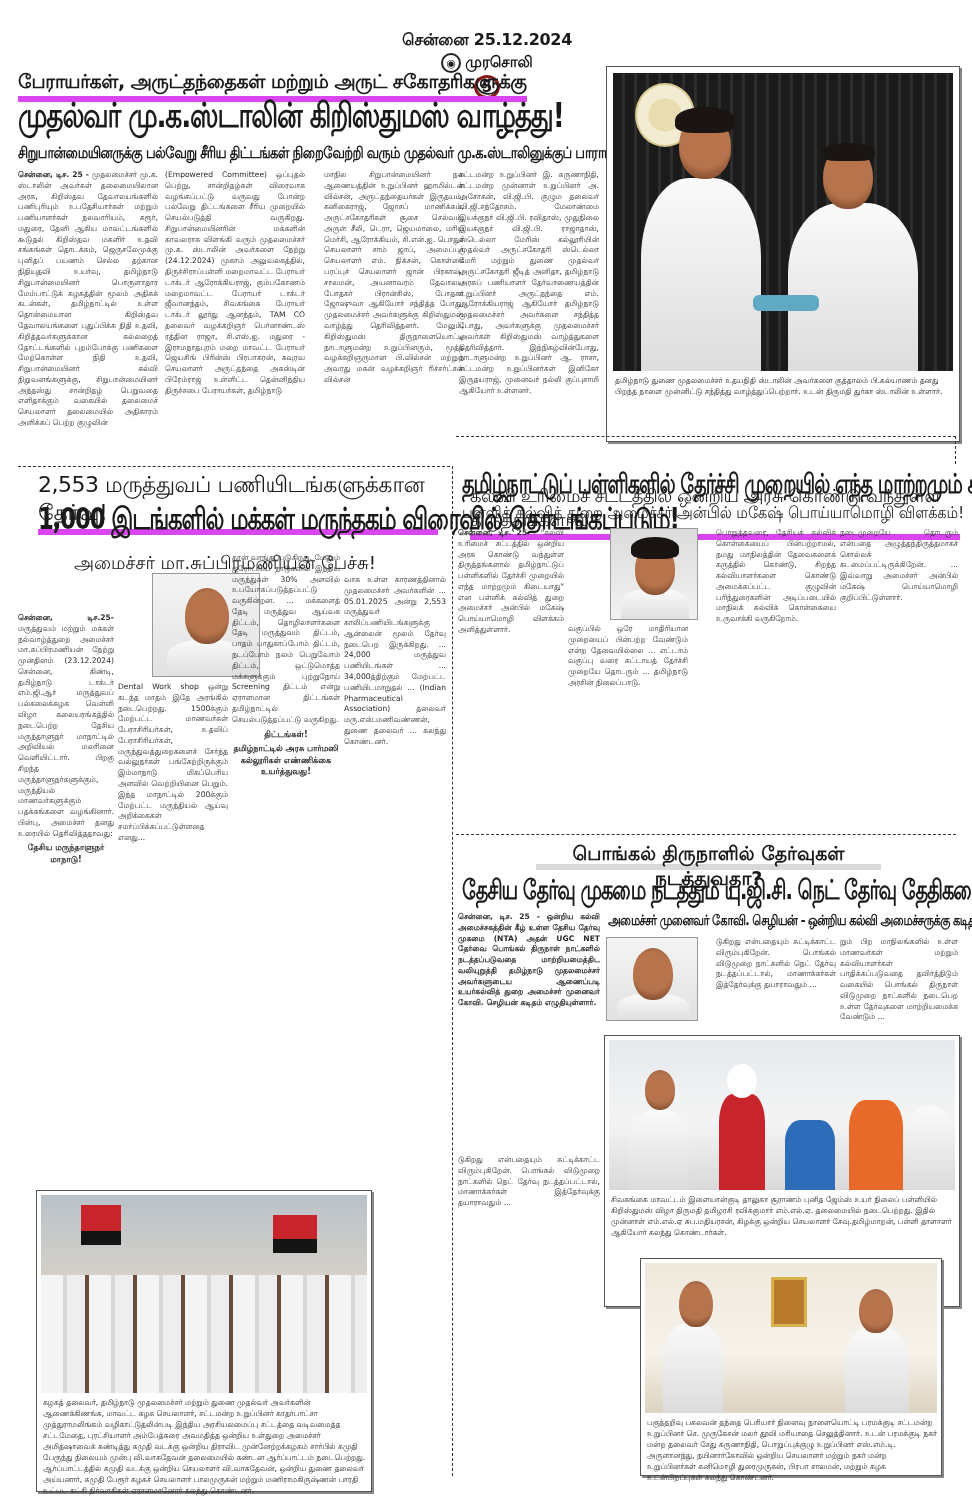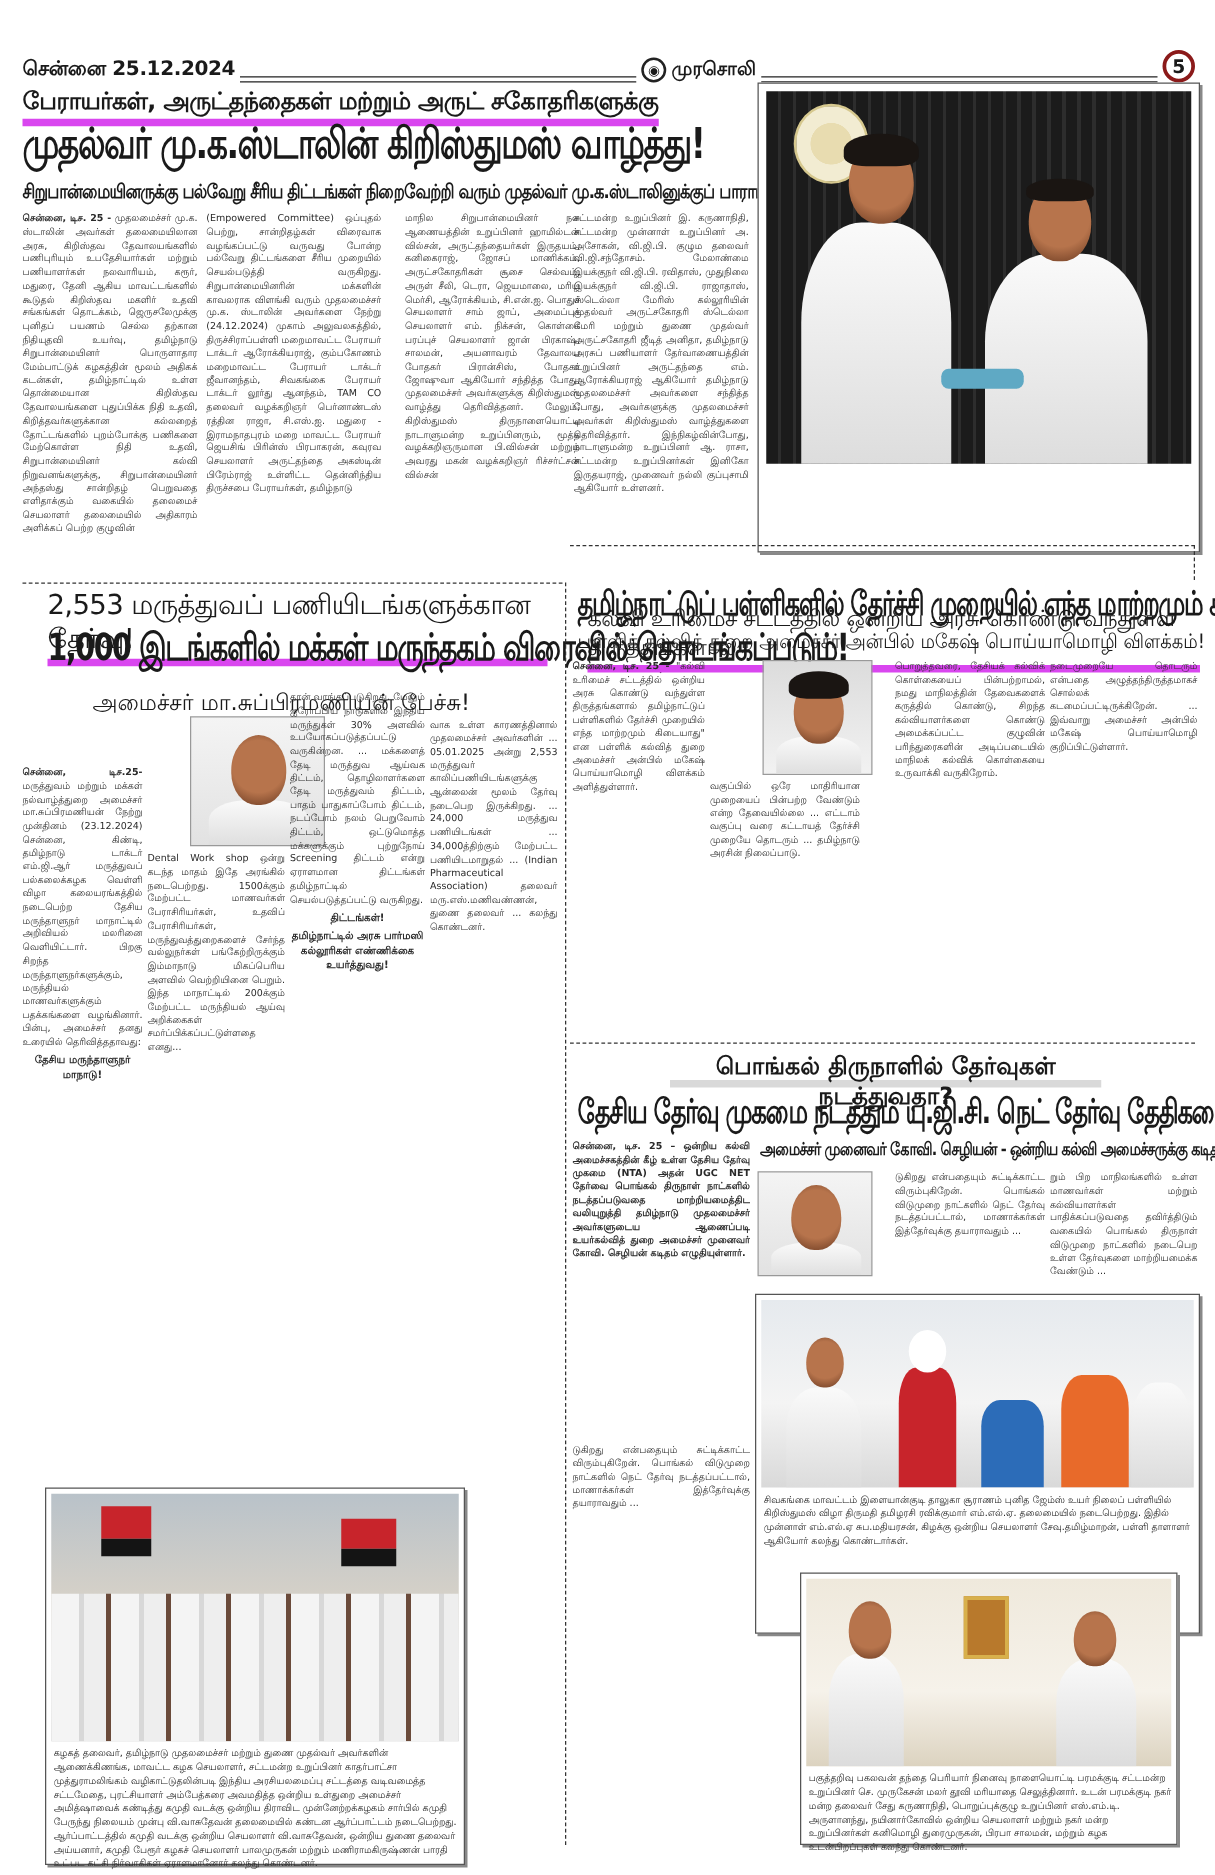--- a/index.html
+++ b/index.html
@@ -2,21 +2,21 @@
 <html><head>
 <meta charset="utf-8">
 <style>
   * { box-sizing: border-box; margin: 0; padding: 0; }
   html, body { width: 972px; height: 1500px; background: #ffffff; overflow: hidden; }
   body { font-family: "DejaVu Sans", "Liberation Sans", sans-serif; color: #1a1a1a; position: relative; }
 
   .abs { position: absolute; }
 
   
-  .masthead { left: 18px; top: 30px; width: 938px; height: 36px; display: flex; align-items: flex-end; }
+  .masthead { left: 18px; top: 30px; width: 938px; height: 36px; display: flex; align-items: center; flex-direction: column; }
   .mh-date { font-size: 16px; font-weight: bold; white-space: nowrap; letter-spacing: -0.3px; }
   .mh-rule { flex: 1; height: 5px; border-top: 1.5px solid #222; border-bottom: 1.5px solid #222; margin: 0 4px; }
   .mh-logo { display: flex; align-items: center; gap: 4px; white-space: nowrap; font-size: 15px; font-weight: bold; }
   .mh-logo-icon { width: 20px; height: 20px; border: 2px solid #222; border-radius: 50%; display: flex; align-items: center; justify-content: center; font-size: 11px; }
   .mh-page { width: 26px; height: 26px; border: 3px solid #8b1a1a; border-radius: 50%; display: flex; align-items: center; justify-content: center; font-size: 15px; font-weight: bold; }
 
   
   .kicker { font-size: 20px; font-weight: bold; border-bottom: 6px solid #d946ef; display: inline-block; padding-bottom: 1px; letter-spacing: -0.5px; }
   .banner { font-family: "DejaVu Sans", sans-serif; font-weight: 900; letter-spacing: -1.5px; line-height: 1.05; transform-origin: left top; }
   .deck { font-weight: bold; letter-spacing: -0.8px; }
@@ -78,20 +78,21 @@
   <div class="ph ph-dark-slats" style="left:6px; top:6px; width:340px; height:298px;" title="two men exchanging a folded blue cloth in front of a black slatted wall with the Tamil Nadu emblem">
     <div style="position:absolute; left:22px; top:10px; width:60px; height:64px; border-radius:50%; background:radial-gradient(circle,#e8dcb0 0 40%,#f2ecd2 41% 100%); border:2px solid #d6c88e;"></div>
     <div class="shirt-white" style="left:28px; top:105px; width:120px; height:200px;"></div>
     <div class="head" style="left:66px; top:40px; width:52px; height:66px;"></div>
     <div class="hair" style="left:62px; top:34px; width:60px; height:26px;"></div>
     <div class="shirt-white" style="left:175px; top:130px; width:130px; height:175px;"></div>
     <div class="head" style="left:210px; top:72px; width:50px; height:64px;"></div>
     <div class="hair" style="left:208px; top:70px; width:54px; height:18px;"></div>
     <div style="position:absolute; left:140px; top:222px; width:66px; height:16px; background:#5fa9c4; border-radius:6px;"></div>
   </div>
+  <div class="caption" style="position:absolute; left:8px; top:308px; width:338px; text-align:left;">தமிழ்நாடு துணை முதலமைச்சர் உதயநிதி ஸ்டாலின் அவர்களை குத்தாலம் பி.கல்யாணம் தனது பிறந்த நாளை முன்னிட்டு சந்தித்து வாழ்த்துப்பெற்றார். உடன் திருமதி துர்கா ஸ்டாலின் உள்ளார்.</div>
 </div>
 
 <div class="dash-h" style="left:18px; top:466px; width:432px;"></div>
 
 <div class="abs" style="left:38px; top:472px; width:400px;">
   <div class="kicker" style="font-size:22px; font-weight:normal;">2,553 மருத்துவப் பணியிடங்களுக்கான தேர்வு!</div>
 </div>
 <div class="abs banner" style="left:38px; top:503px; width:520px; font-size:30px; white-space:nowrap; transform:scaleX(0.76);">1,000 இடங்களில் மக்கள் மருந்தகம் விரைவில் தொடங்கப்படும்!</div>
 <div class="abs" style="left:0; top:552px; width:450px; text-align:center; font-size:18px;">அமைச்சர் மா.சுப்பிரமணியன் பேச்சு!</div>
 

